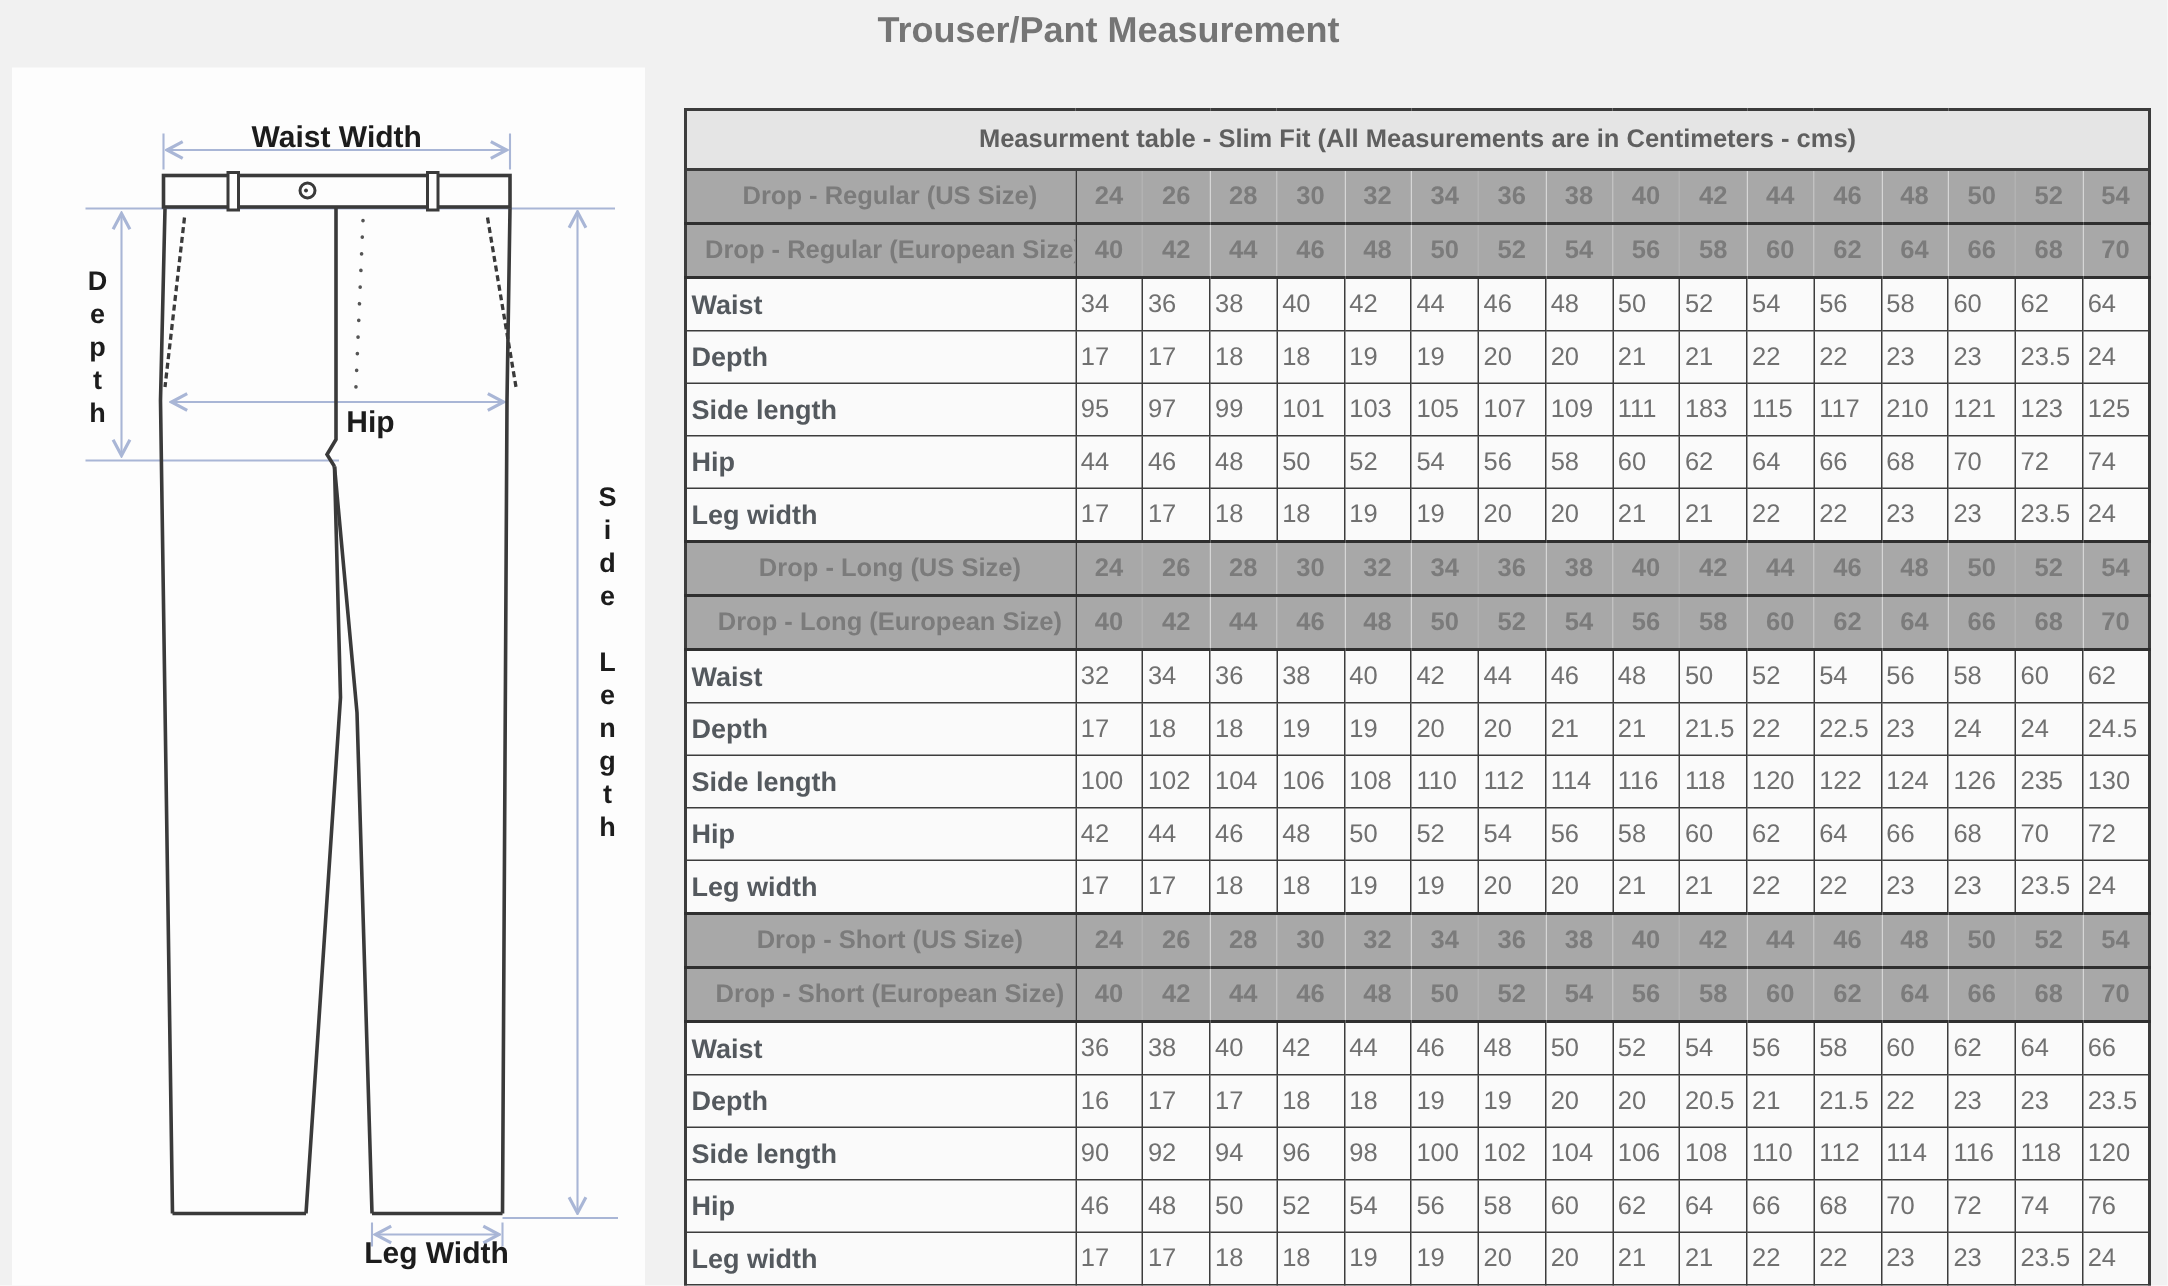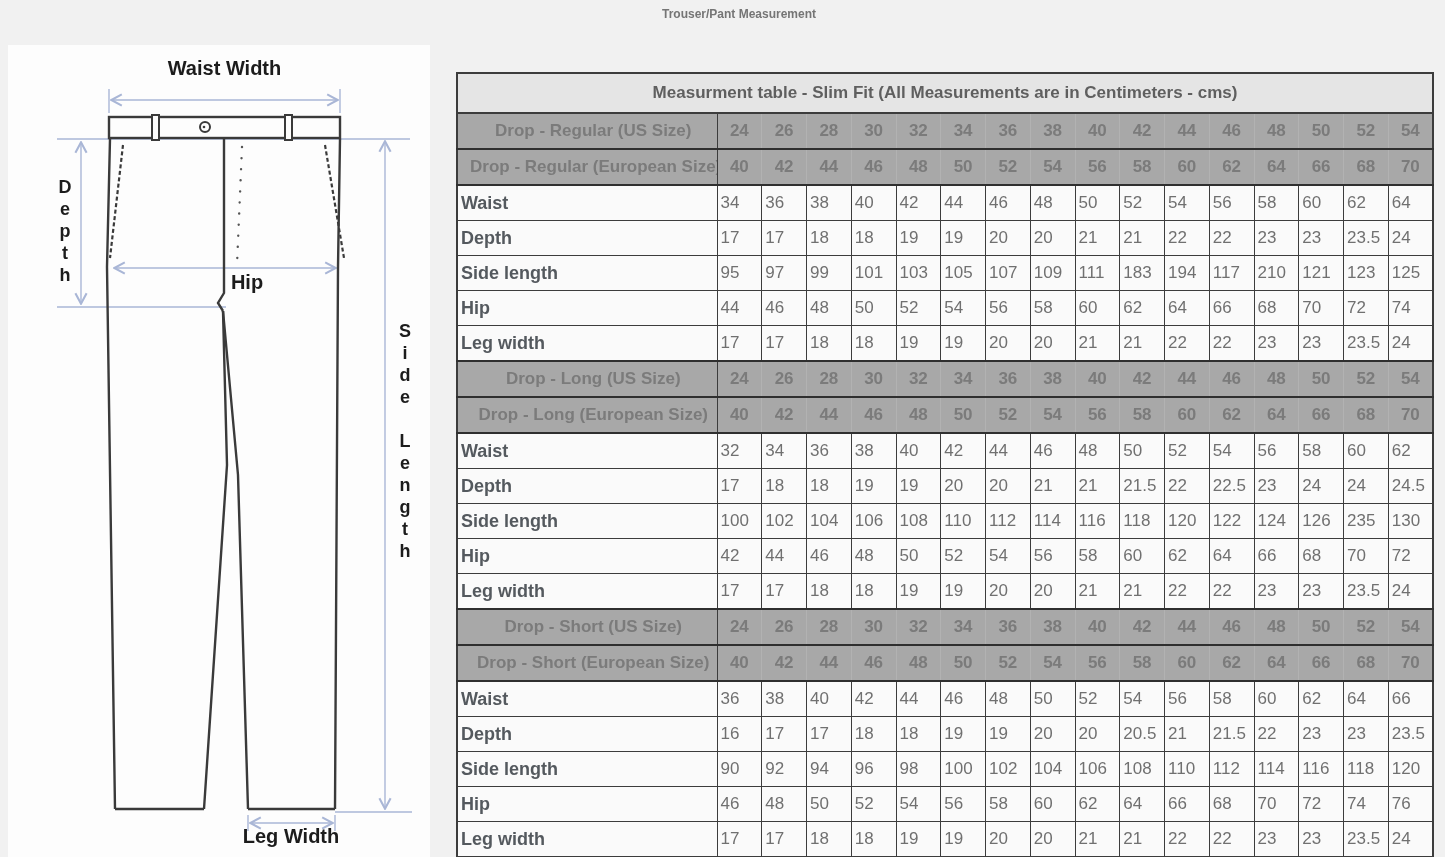--- a/index.html
+++ b/index.html
@@ -3,35 +3,35 @@
 <meta charset="utf-8">
 <style>
   html,body { margin:0; padding:0; }
   body { font-family: "Liberation Sans", "DejaVu Sans", sans-serif; }
   .page {
     position:relative; width:1445px; height:857px;
     background:#f1f1f1; overflow:hidden;
   }
   .page-title {
     position:absolute; top:7px; left:33px; width:1412px;
-    text-align:center; font-size:12px; font-weight:bold; color:#757575;
+    text-align:center; font-size:24px; font-weight:bold; color:#757575;
   }
   
   .diagram-panel {
     position:absolute; left:8px; top:45px; width:422px; height:812px;
     background:#fdfdfd;
   }
   .diagram-panel svg { position:absolute; left:0; top:0; }
   .dlabel { position:absolute; color:#1c1c1c; font-weight:bold; white-space:pre; }
   .dlabel.h20 { font-size:20px; }
   .vlabel {
     writing-mode: vertical-rl; text-orientation: upright;
     font-size:18px; letter-spacing:2px; line-height:1;
   }
-  .lbl-waist-width { left:101px; top:12px; width:231px; text-align:center; }
+  .lbl-waist-width { left:101px; top:36px; width:231px; text-align:center; }
   .lbl-depth  { left:48px;  top:132px; }
   .lbl-hip    { left:239px; top:226px; transform:translateX(-50%); }
   .lbl-side-length { left:388px; top:276px; }
   .lbl-leg-width { left:283px; top:780px; transform:translateX(-50%); }
   
   .table-wrap { position:absolute; left:456px; top:72px; }
   table.meas {
     border-collapse:collapse; table-layout:fixed; width:978px;
     font-size:17px; background:#fafafa;
     border:2px solid #3c3c3c;
@@ -227,21 +227,21 @@
             <td>95</td>
             <td>97</td>
             <td>99</td>
             <td>101</td>
             <td>103</td>
             <td>105</td>
             <td>107</td>
             <td>109</td>
             <td>111</td>
             <td>183</td>
-            <td>194</td>
+            <td>115</td>
             <td>117</td>
             <td>210</td>
             <td>121</td>
             <td>123</td>
             <td>125</td>
           </tr>
           <tr class="data-row">
             <td>Hip</td>
             <td>44</td>
             <td>46</td>

